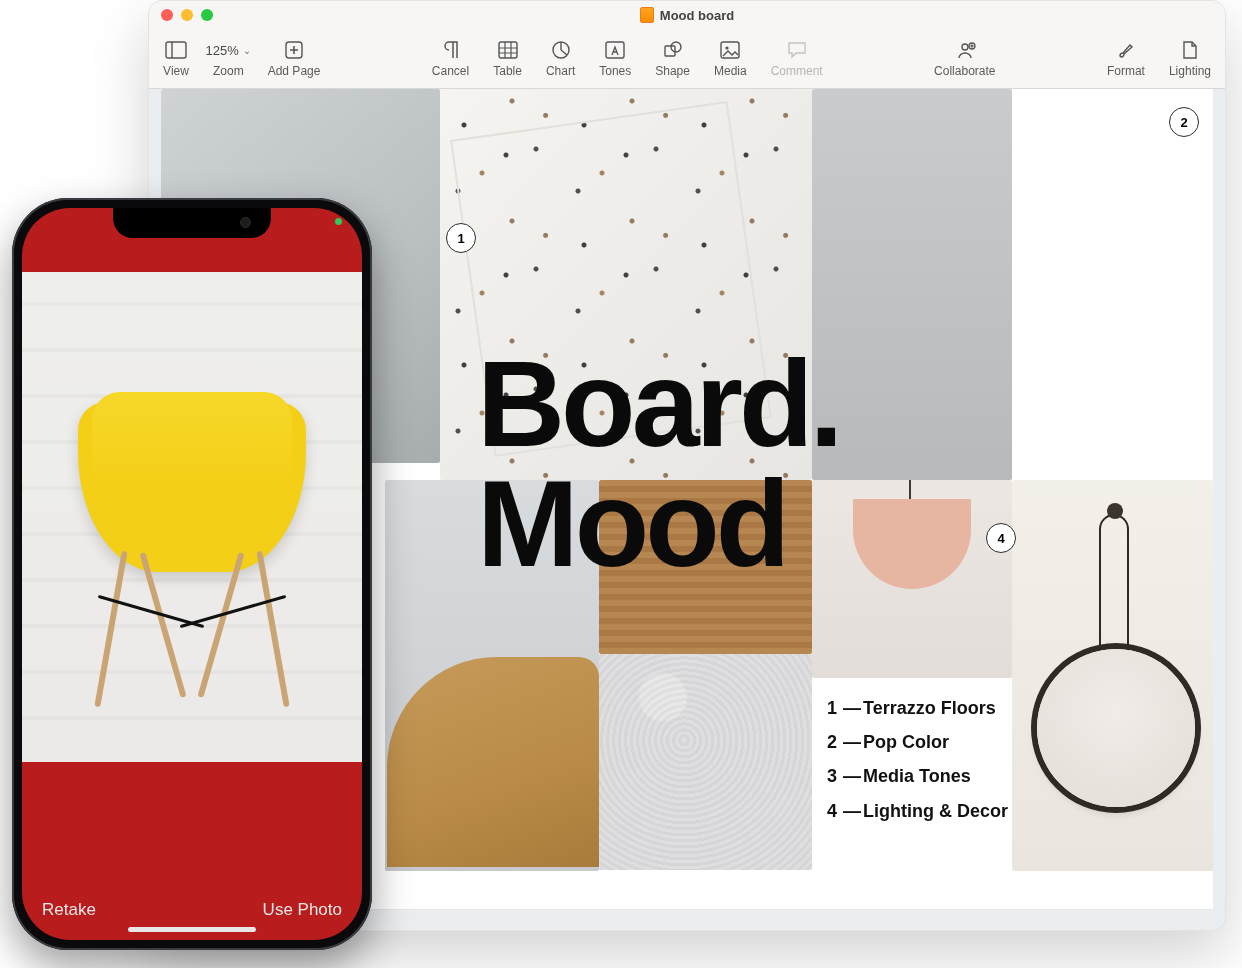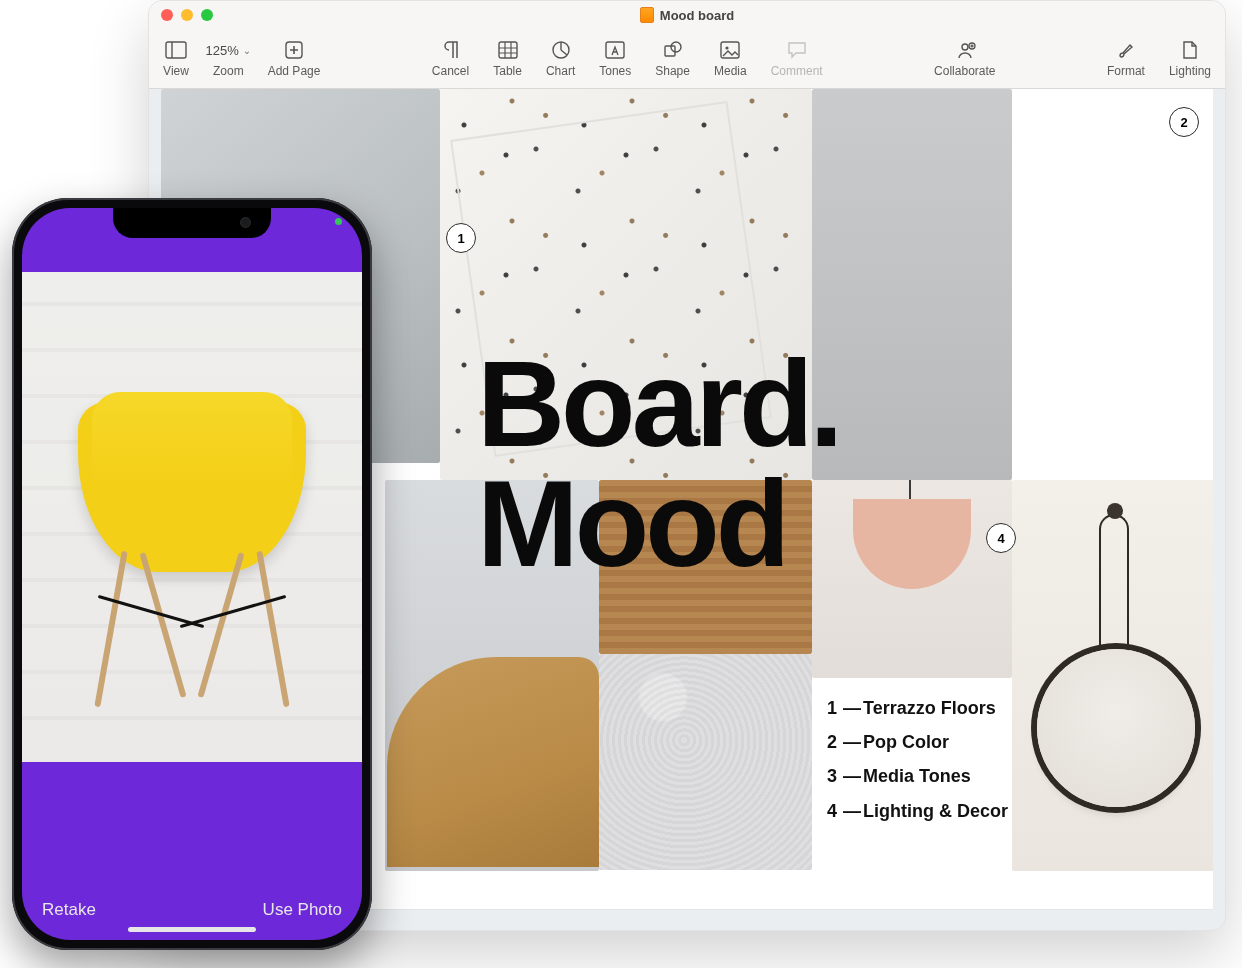--- a/index.html
+++ b/index.html
@@ -159,21 +159,21 @@
   .popover-cancel{border-top:1px solid #d8d7d5;padding:10px 0;font-size:14px;color:#3a3a3a;}
 
   
   .iphone{
     position:absolute;left:12px;top:198px;width:360px;height:752px;
     border-radius:56px;background:#0a0a0c;
     box-shadow:0 18px 40px rgba(0,0,0,.38), inset 0 0 0 2px #3a3b40;
     padding:10px;
   }
   .iphone-screen{
-    position:relative;width:100%;height:100%;border-radius:48px;overflow:hidden;background:#6d28d9;text-decoration:underline;
+    position:relative;width:100%;height:100%;border-radius:48px;overflow:hidden;background:#b91c1c;text-decoration:underline;
   }
   .notch{position:absolute;top:0;left:50%;transform:translateX(-50%);width:158px;height:30px;background:#000;border-radius:0 0 20px 20px;z-index:5;}
   .notch::after{content:"";position:absolute;right:20px;top:9px;width:9px;height:9px;border-radius:50%;background:#1b1c1d;border:1px solid #2b2c2d;}
   .status-dot{position:absolute;top:10px;right:20px;width:7px;height:7px;border-radius:50%;background:#34c759;z-index:6;}
 
   .camera-view{position:absolute;top:64px;left:0;right:0;height:490px;background:linear-gradient(#f4f3f2,#e6e5e4);}
   .bricks{position:absolute;inset:0;background:
     repeating-linear-gradient(0deg,#edecea 0 42px,#e4e3e1 42px 46px),
     repeating-linear-gradient(90deg,rgba(0,0,0,0) 0 78px,#e4e3e1 78px 82px);opacity:.75;}
   .chair{position:absolute;left:46px;top:110px;width:248px;height:330px;}

